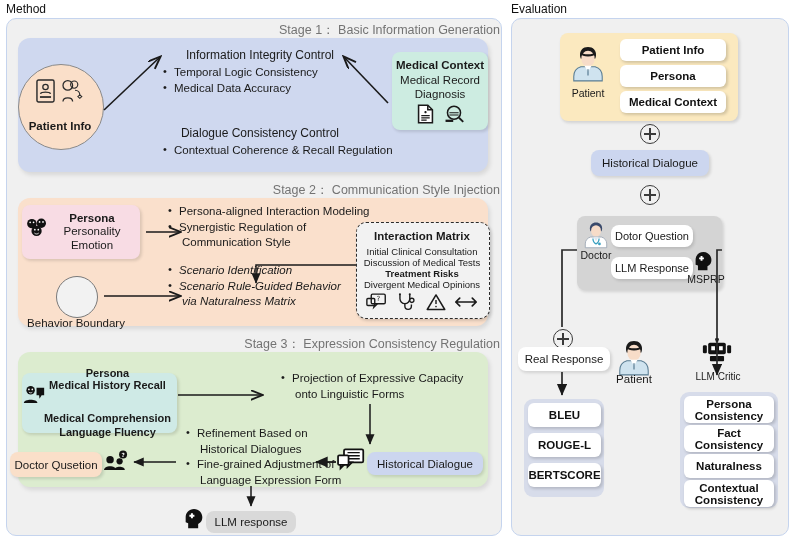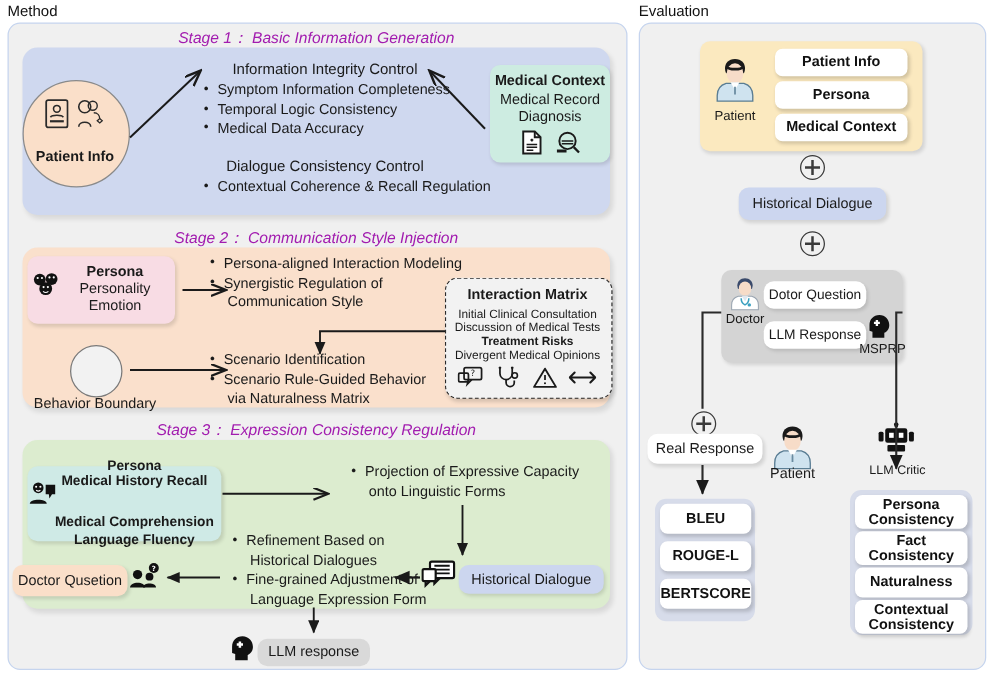--- a/index.html
+++ b/index.html
@@ -3,21 +3,21 @@
 <meta charset="utf-8">
 <style>
   html,body{margin:0;padding:0;background:#ffffff;}
   body{width:793px;height:540px;position:relative;overflow:hidden;
        font-family:"Liberation Sans","DejaVu Sans",sans-serif;color:#1a1a1a;}
 
   .panel-label{position:absolute;font-size:12px;color:#111;}
 
   .panel{position:absolute;background:#f0f0f0;border:1px solid #c5d4ee;border-radius:10px;}
 
-  .stage-title{position:absolute;font-size:12.5px;color:#a21caf;text-align:center;white-space:nowrap;font-style:italic;}
+  .stage-title{position:absolute;font-size:12.5px;color:#737373;text-align:right;white-space:nowrap;}
 
   .stage-box{position:absolute;border-radius:12px;box-shadow:2px 3px 4px rgba(0,0,0,0.10);}
   .stage1{background:#cfd8ef;}
   .stage2{background:#fae0cc;}
   .stage3{background:#dceccf;}
 
   .card{position:absolute;border-radius:8px;box-shadow:1.5px 2px 3px rgba(0,0,0,0.12);
         display:flex;flex-direction:column;align-items:center;justify-content:center;}
   .card .ttl{font-weight:bold;}
 
@@ -69,21 +69,20 @@
   <circle cx="11" cy="8" r="6" fill="none" stroke="#2a2a2a" stroke-width="1.6"></circle>
   <circle cx="19" cy="7" r="4.5" fill="none" stroke="#2a2a2a" stroke-width="1.4"></circle>
   <path d="M5 28c0-6 12-6 12 0" fill="none" stroke="#2a2a2a" stroke-width="1.6"></path>
   <path d="M20 14c4 0 6 3 6 6" fill="none" stroke="#2a2a2a" stroke-width="1.4"></path>
   <path d="M23.5 22l2.5-2.2 2.5 2.2-2.5 2.2z" fill="none" stroke="#2a2a2a" stroke-width="1.3"></path>
 </svg>
 <div class="txt bold ctr" style="left:18px;top:119px;width:84px;text-align:center;font-size:11.5px;">Patient Info</div>
 
 <div class="txt ctr" style="left:140px;top:48px;width:240px;text-align:center;font-size:12px;">Information Integrity Control</div>
 <ul class="bul" style="left:160px;top:65px;">
-  <li>Symptom Information Completeness</li>
   <li>Temporal Logic Consistency</li>
   <li>Medical Data Accuracy</li>
 </ul>
 <div class="txt ctr" style="left:140px;top:126px;width:240px;text-align:center;font-size:12px;">Dialogue Consistency Control</div>
 <ul class="bul" style="left:160px;top:143px;">
   <li>Contextual Coherence &amp; Recall Regulation</li>
 </ul>
 
 <div class="card" style="left:392px;top:52px;width:96px;height:78px;background:#cdece1;">
   <div class="ttl" style="font-size:11.5px;margin-bottom:2px;">Medical Context</div>
@@ -128,21 +127,21 @@
 
 <ul class="bul" style="left:165px;top:204px;">
   <li>Persona-aligned Interaction Modeling</li>
   <li>Synergistic Regulation of</li>
   <li class="nob" style="padding-left:3px;">Communication Style</li>
 </ul>
 
 <div class="circ" style="left:56px;top:276px;width:40px;height:40px;background:#f2f2f2;border:1.4px solid #7a7a7a;"></div>
 <div class="txt ctr" style="left:20px;top:316px;width:112px;text-align:center;">Behavior Boundary</div>
 
-<ul class="bul" style="left:165px;top:281px;">
+<ul class="bul" style="left:165px;top:263px;font-style:italic;">
   <li>Scenario Identification</li>
   <li>Scenario Rule-Guided Behavior</li>
   <li class="nob" style="padding-left:3px;">via Naturalness Matrix</li>
 </ul>
 
 <div class="imbox" style="left:356px;top:222px;width:132px;height:95px;"></div>
 <div class="txt bold ctr" style="left:356px;top:229px;width:132px;text-align:center;font-size:11.5px;">Interaction Matrix</div>
 <div class="txt ctr" style="left:356px;top:246px;width:132px;text-align:center;font-size:9.5px;line-height:11px;">Initial Clinical Consultation</div>
 <div class="txt ctr" style="left:356px;top:257px;width:132px;text-align:center;font-size:9.5px;line-height:11px;">Discussion of Medical Tests</div>
 <div class="txt ctr" style="left:356px;top:268px;width:132px;text-align:center;font-size:9.5px;line-height:11px;font-weight:bold;">Treatment Risks</div>

